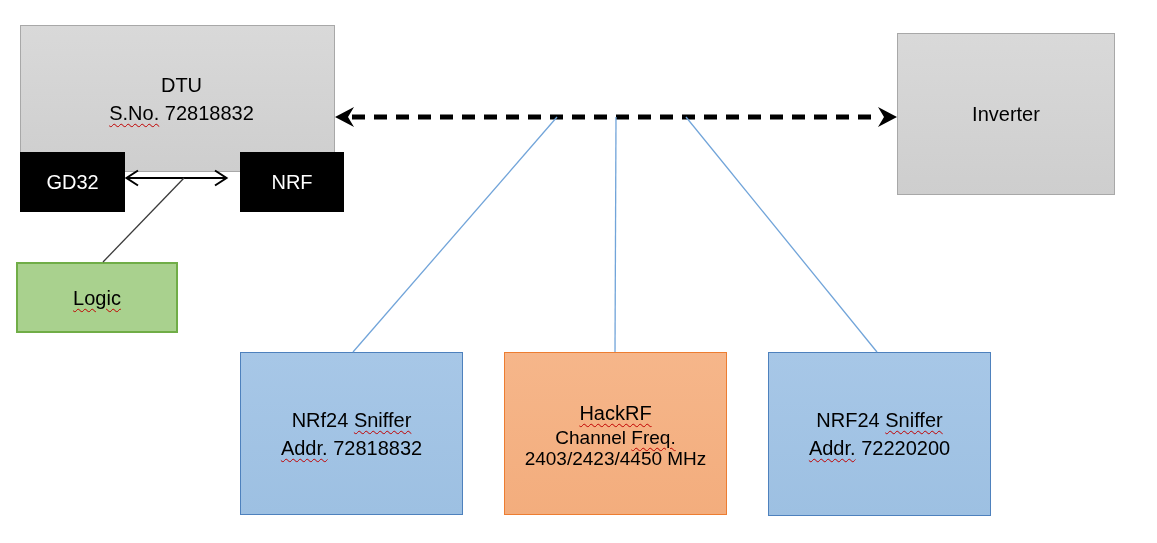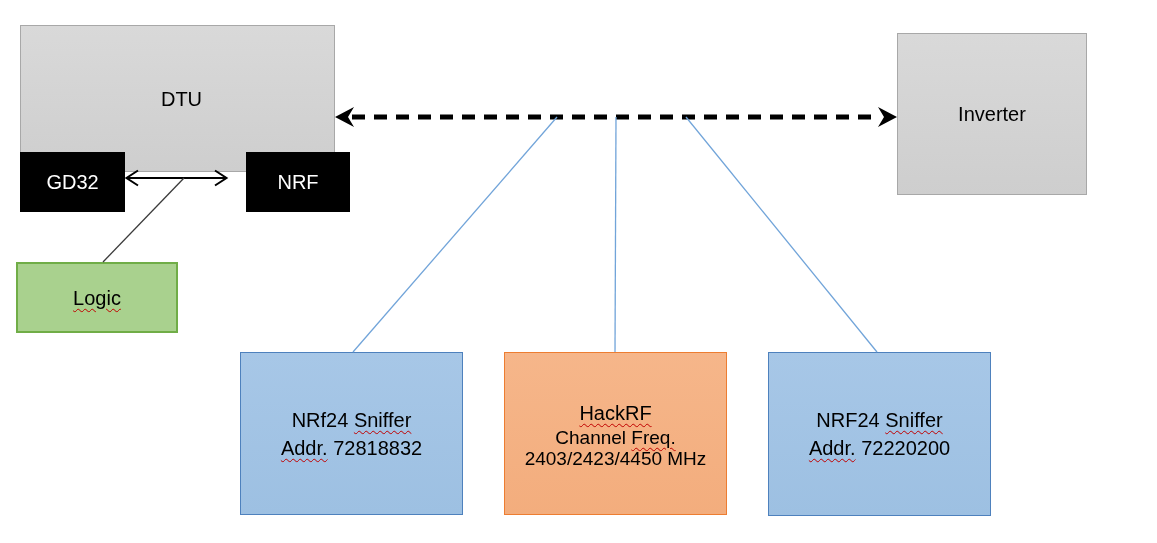--- a/index.html
+++ b/index.html
@@ -57,37 +57,41 @@
     pointer-events: none;
   }
 </style>
 </head>
 <body>
 
 <div class="canvas">
 
   <div class="box gray" style="left:20px; top:25px; width:315px; height:147px;padding-left:8px;">
     <div class="t20">DTU</div>
+    <div class="t20">
+      <span class="sq">S.No.</span>
+      <span>72818832</span>
+    </div>
   </div>
 
   <div class="box black" style="left:20px; top:152px; width:105px; height:60px;">
     <div class="t20">GD32</div>
   </div>
 
-  <div class="box black" style="left:246px; top:152px; width:104px; height:60px;">
+  <div class="box black" style="left:240px; top:152px; width:104px; height:60px;">
     <div class="t20">NRF</div>
   </div>
 
   <div class="box green" style="left:16px; top:262px; width:162px; height:71px;">
     <div class="t20">
       <span class="sq">Logic</span>
     </div>
   </div>
 
-  <div class="box gray" style="left:897px; top:33px; width:190px; height:162px;">
+  <div class="box gray" style="left:897px; top:33px; width:218px; height:162px;">
     <div class="t20">Inverter</div>
   </div>
 
   <div class="box blue" style="left:240px; top:352px; width:223px; height:163px;">
     <div class="t20">
       <span>NRf24</span>
       <span class="sq">Sniffer</span>
     </div>
     <div class="t20">
       <span class="sq">Addr.</span>

